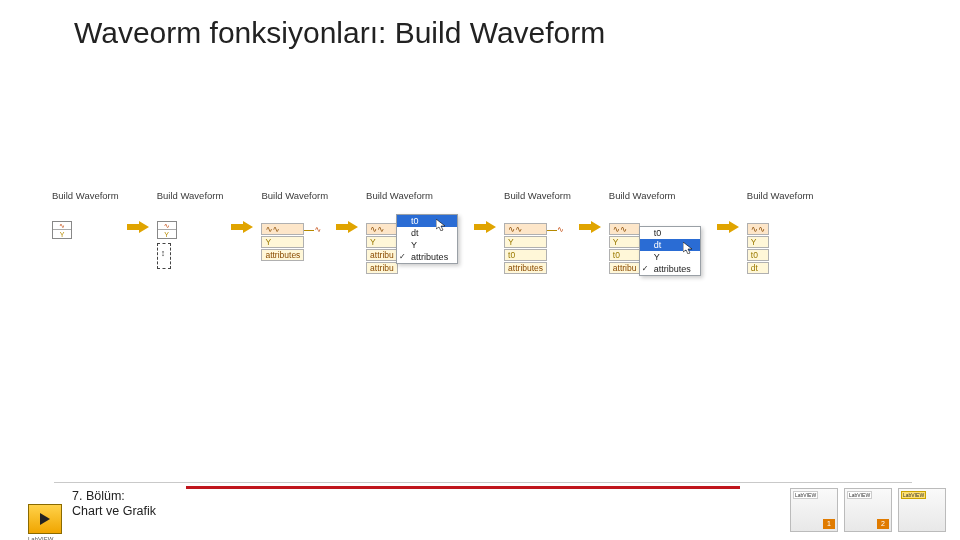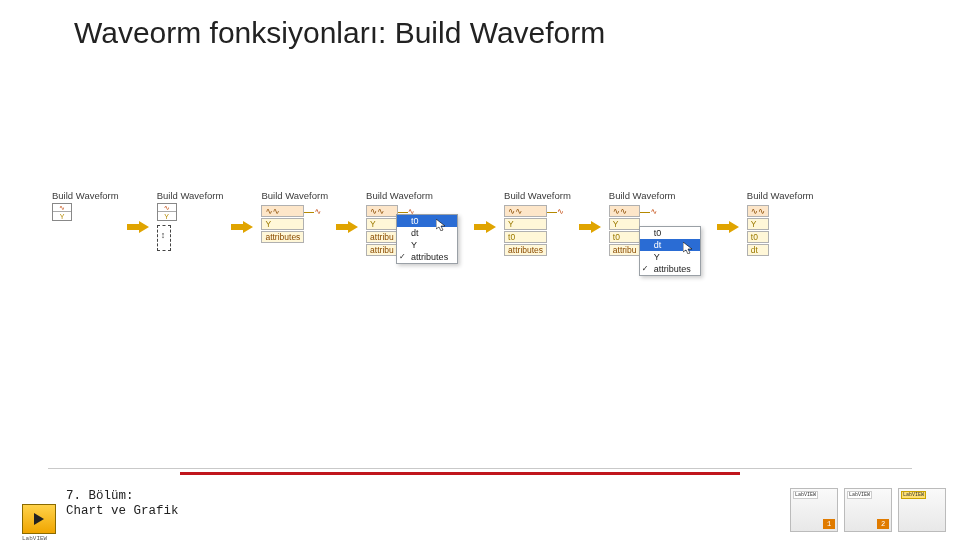--- a/index.html
+++ b/index.html
@@ -39,21 +39,21 @@
   }
   .arrow svg { display:block; }
   .node {
     display: flex;
     flex-direction: column;
     align-items: flex-start;
     font-size: 9px;
     color: #555;
     position: relative;
   }
-  .node-label { margin-bottom: 2px; font-size: 9.5px; color: #3a3a3a; white-space: nowrap; }
+  .node-label { margin-bottom: 20px; font-size: 9.5px; color: #3a3a3a; white-space: nowrap; }
   .bw {
     width: 20px; height: 18px;
     border: 1px solid #888;
     background: linear-gradient(#eee,#ddd);
     position: relative;
     display:flex; flex-direction:column;
   }
   .bw .sine { height:50%; background:#fff; border-bottom:1px solid #aaa; display:flex; align-items:center; justify-content:center; color:#c04000; font-size:7px;}
   .bw .y    { height:50%; background:#fff; display:flex; align-items:center; justify-content:center; color:#b58900; font-size:7px;}
   .terms {
@@ -108,23 +108,22 @@
   .dropdown .dd-item.hl { background:#2a6cd4; color:#fff; }
   .dropdown .dd-item.check::before{
     content:"✓"; position:absolute; left:2px; top:1px; font-size:8px; color:#222;
   }
   .cursor {
     position:absolute; width:10px; height:12px; z-index:6;
   }
   .cursor svg{display:block;}
   .footer {
     position:absolute;
-    left:0; right:0; bottom:0;
-    height:72px;
-    font-family:Liberation Mono, monospace;
+    left:6px; right:0; bottom:0;
+    height:58px;
   }
   .gray-line { position:absolute; left:48px; right:48px; top:0; height:1px; background:#c9c9c9; }
   .red-line  { position:absolute; left:180px; right:220px; top:4px; height:3px; background:#c0151c; }
   .lvicon {
     position:absolute; left:22px; bottom:6px; width:34px; height:30px;
     background:linear-gradient(#ffd24a,#f0a500);
     border:1px solid #8a6a00;
     display:flex; align-items:center; justify-content:center;
   }
   .lvicon .tri{

